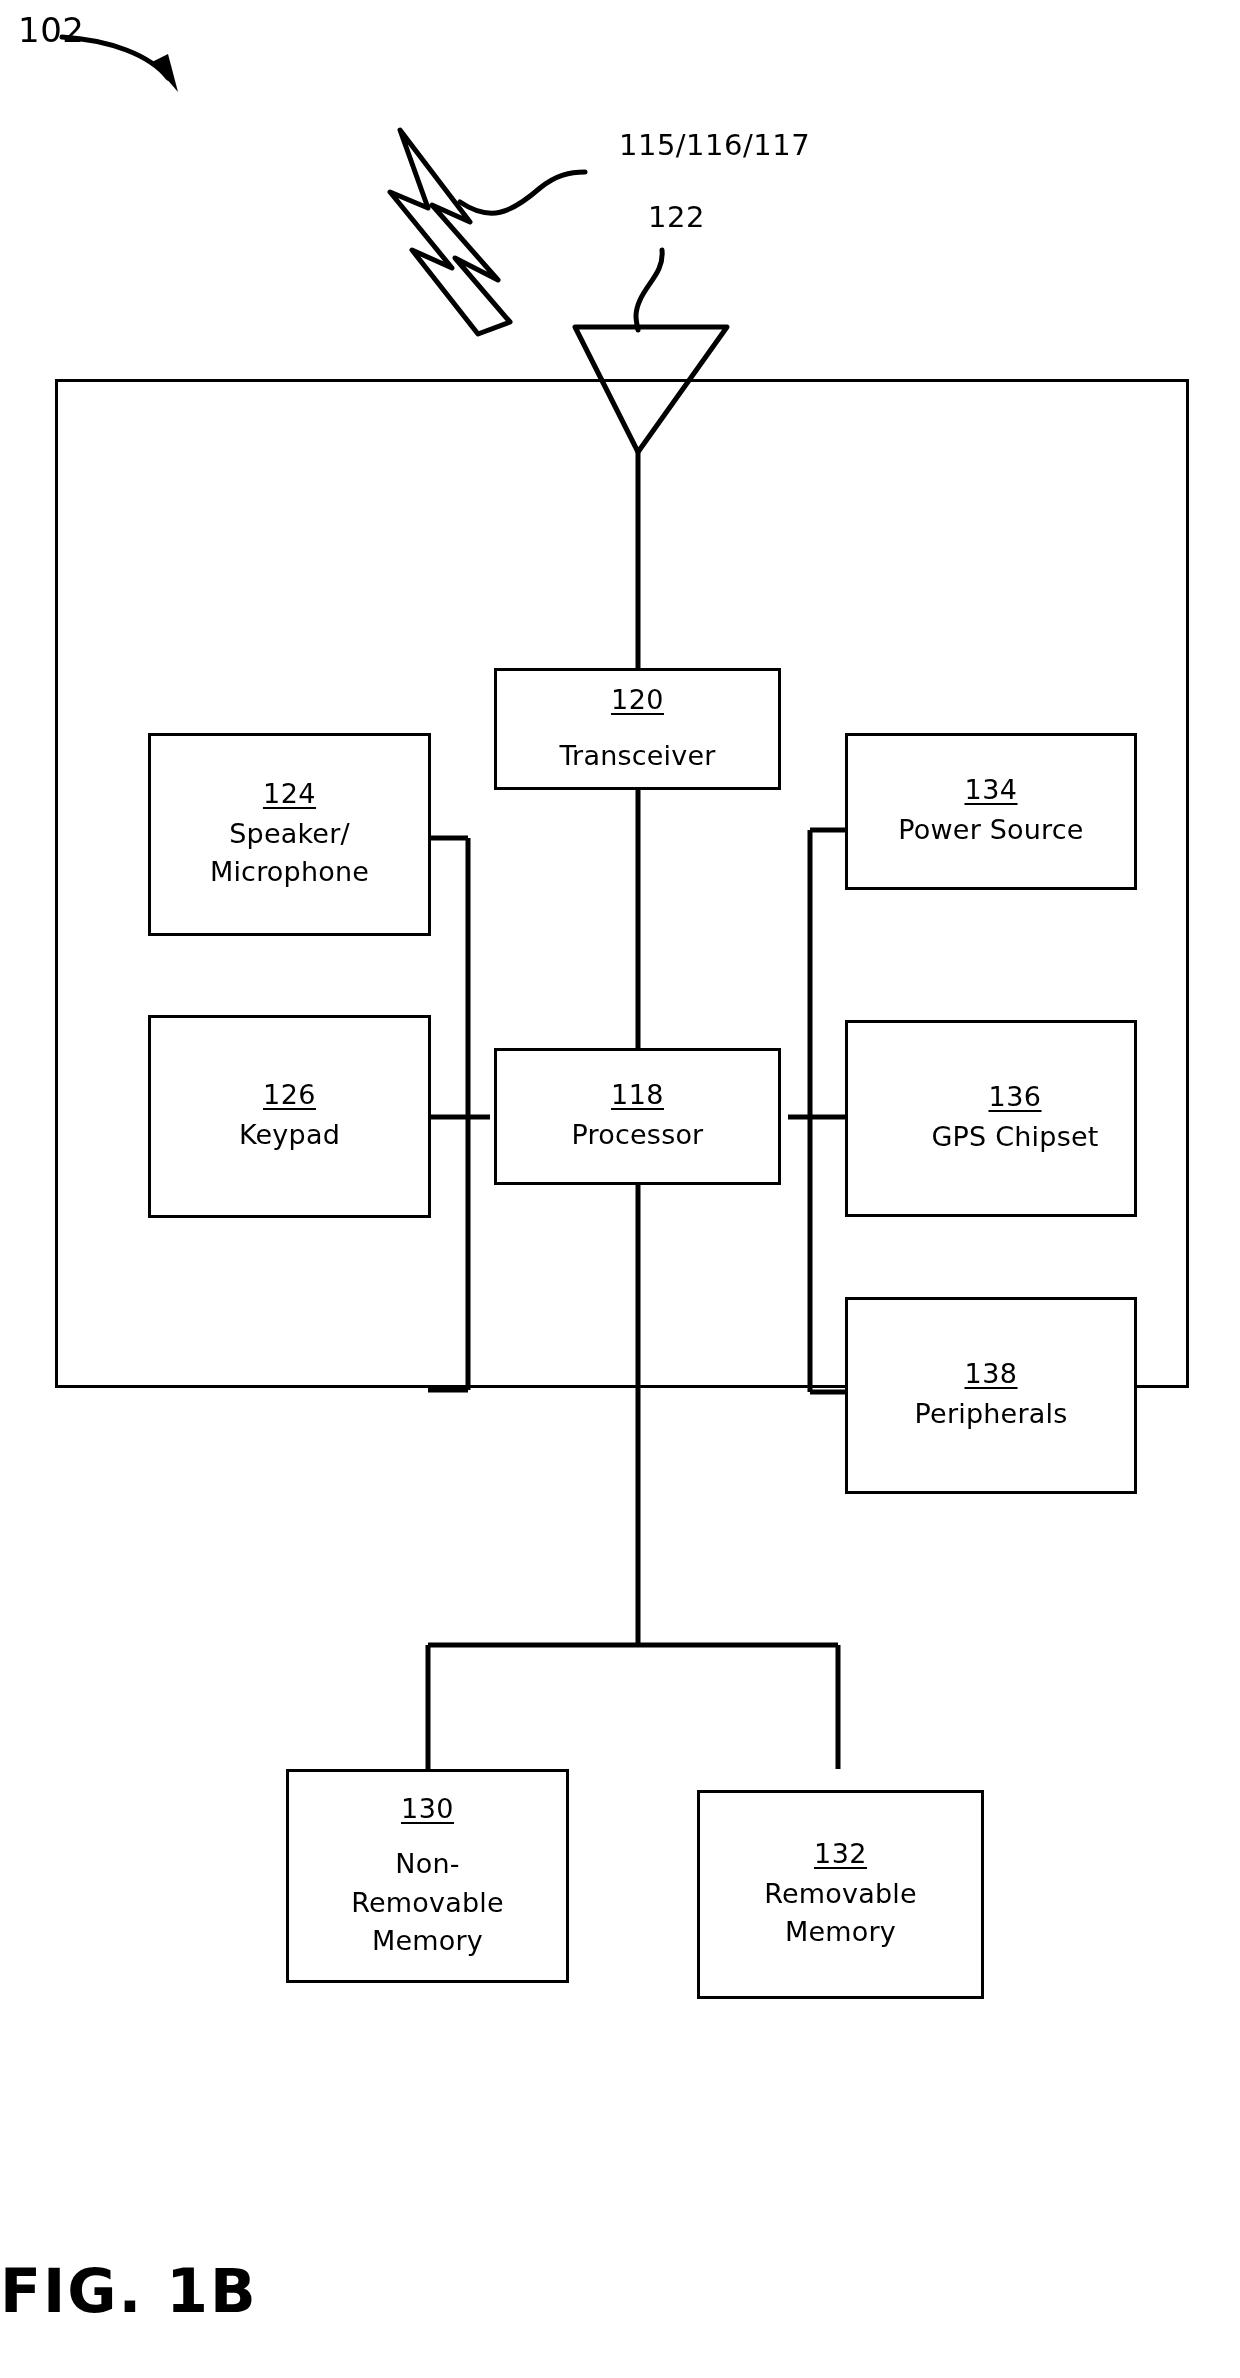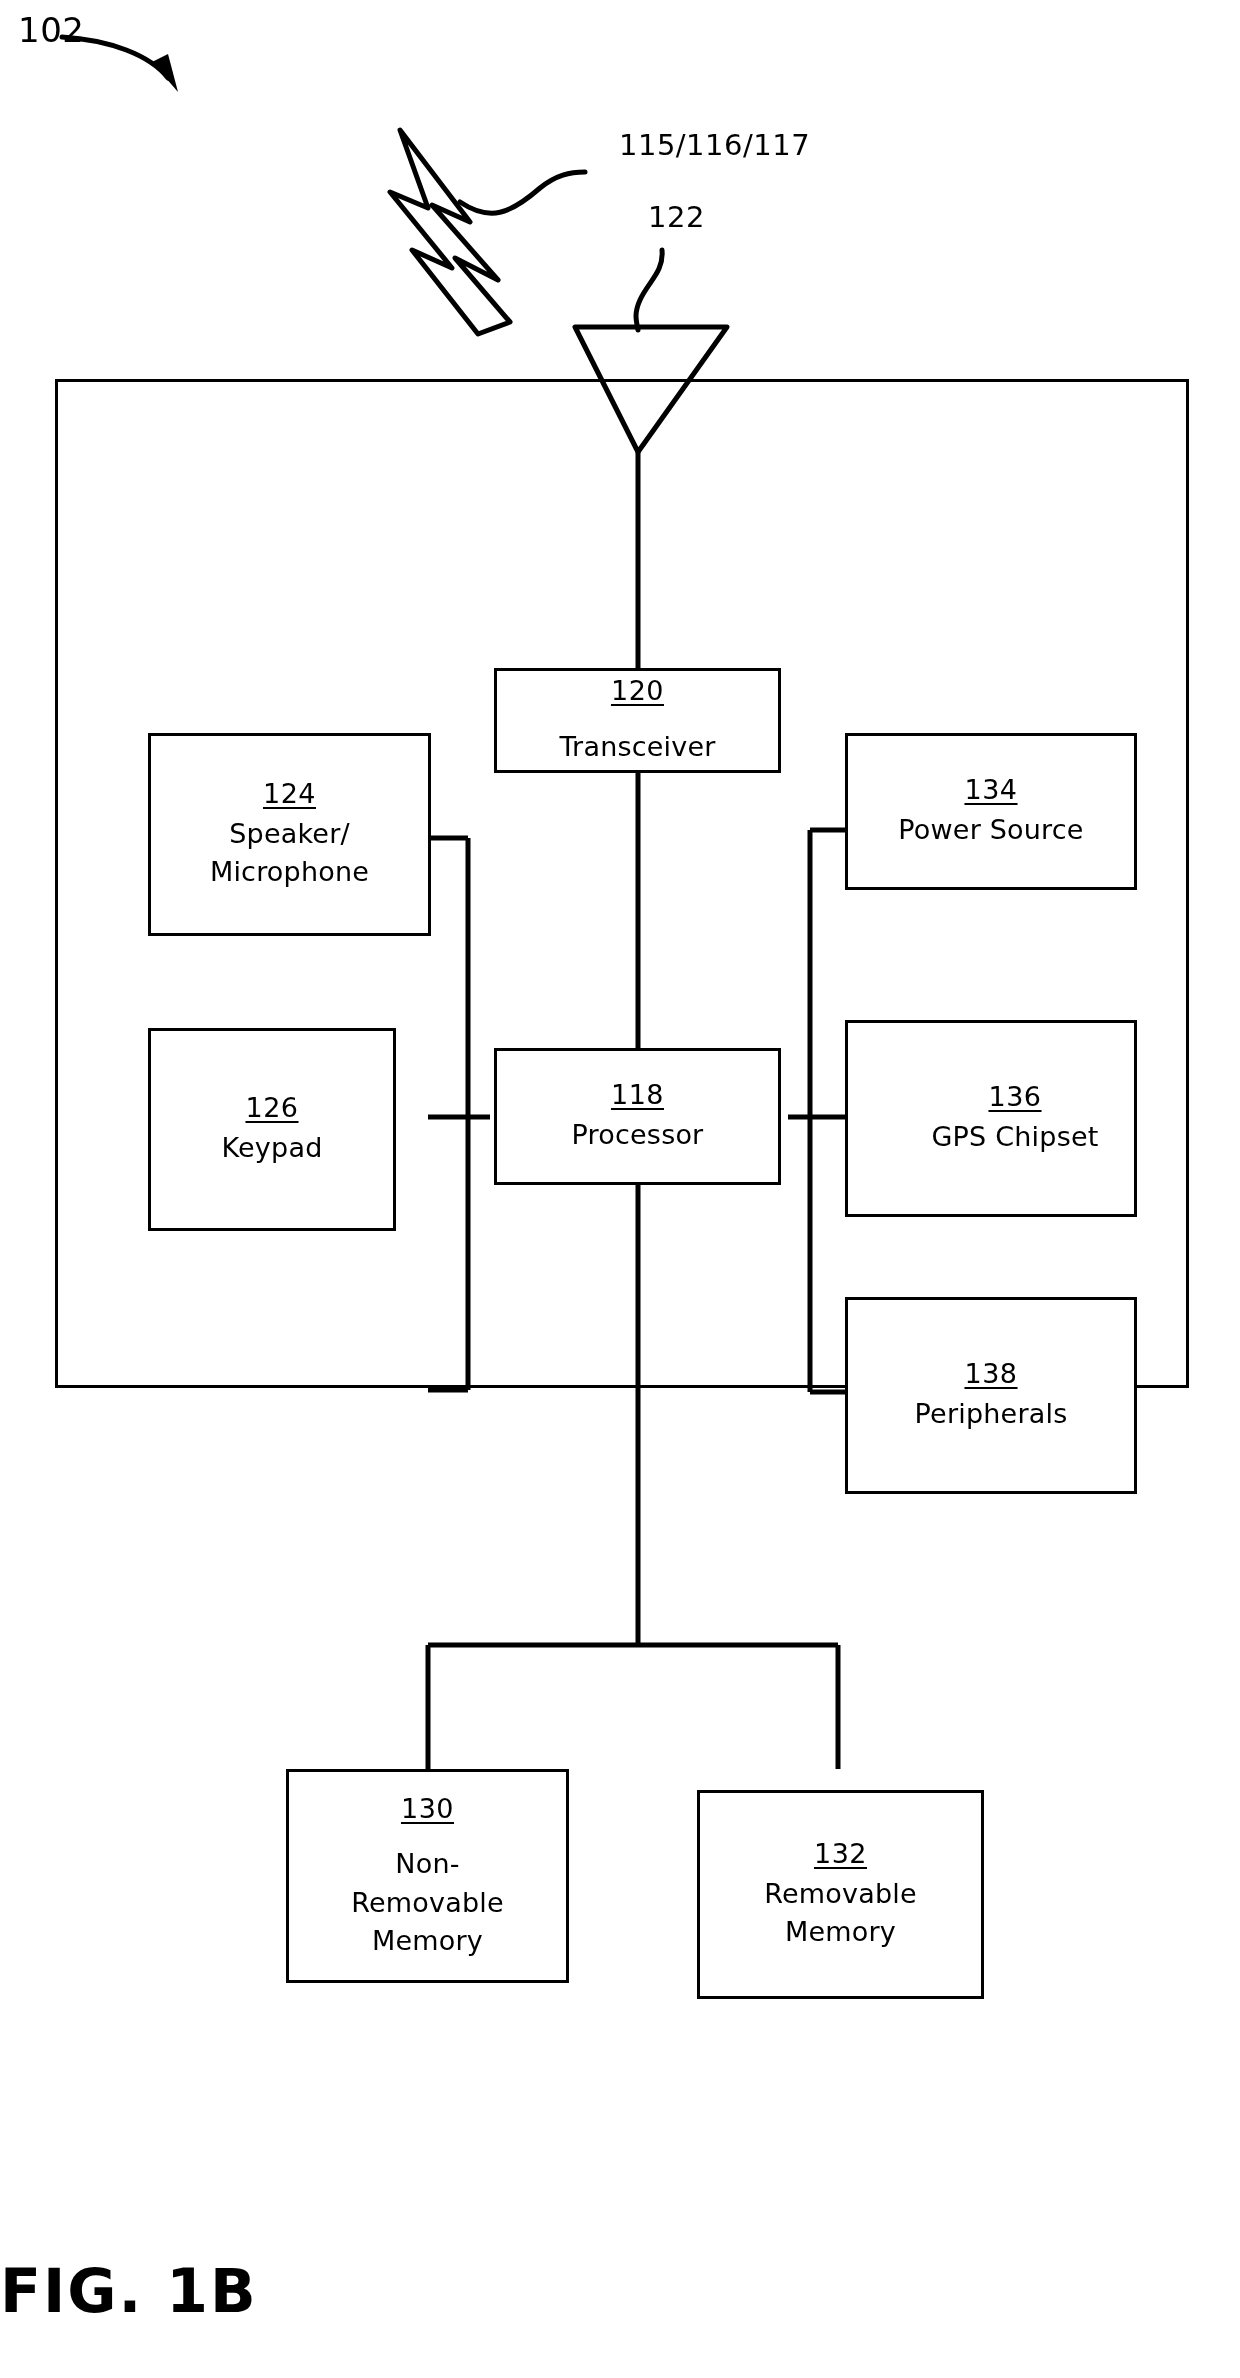--- a/index.html
+++ b/index.html
@@ -76,32 +76,32 @@
   </svg>
 
   <div id="outer-case"></div>
 
   <div class="lead" style="left:18px;top:10px;font-size:34px;">102</div>
 
   <div class="lead" style="left:588px;top:128px;margin-left:31px;">115/116/117</div>
 
   <div class="lead" style="left:648px;top:200px;">122</div>
 
-  <div class="blk" style="left:494px;top:668px;width:287px;height:105px;gap:16px;">
+  <div class="blk" style="left:494px;top:668px;width:287px;height:122px;gap:16px;">
     <div class="refnum">120</div>
     <div class="lbl">Transceiver</div>
   </div>
 
   <div class="blk" style="left:148px;top:733px;width:283px;height:203px;">
     <div class="refnum">124</div>
     <div class="lbl">Speaker/
 Microphone</div>
   </div>
 
-  <div class="blk" style="left:148px;top:1015px;width:248px;height:203px;margin-top:13px;">
+  <div class="blk" style="left:148px;top:1015px;width:283px;height:203px;">
     <div class="refnum">126</div>
     <div class="lbl">Keypad</div>
   </div>
 
 
   <div class="blk" style="left:494px;top:1048px;width:287px;height:137px;">
     <div class="refnum">118</div>
     <div class="lbl">Processor</div>
   </div>
 

